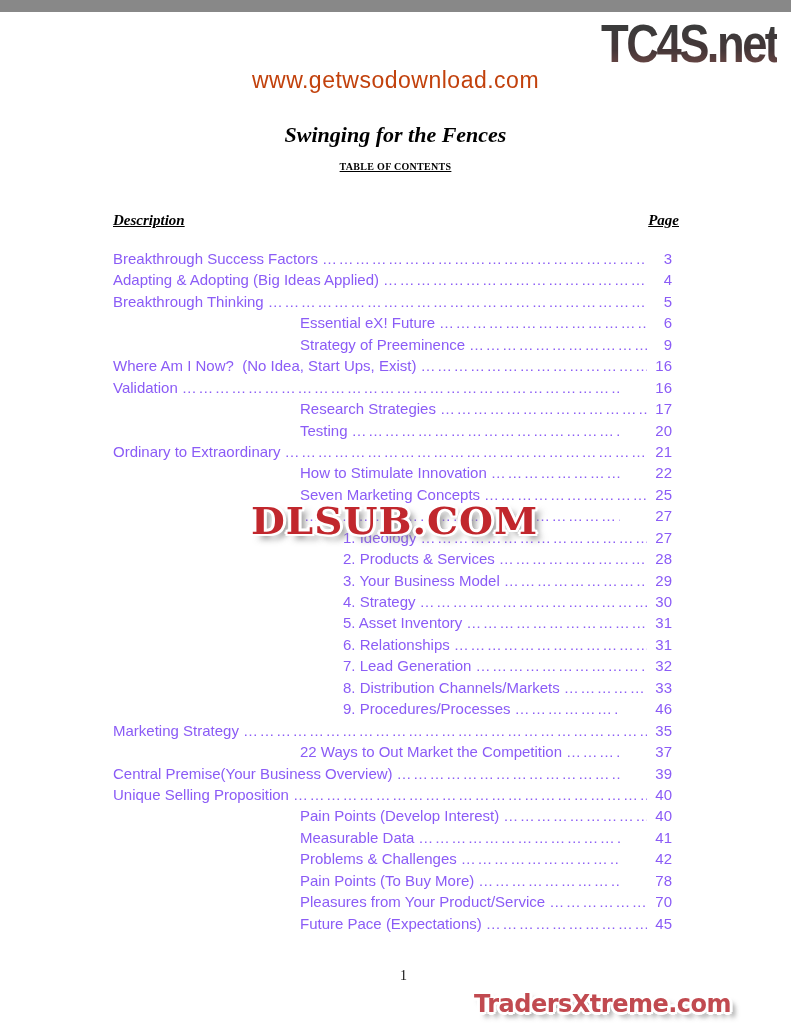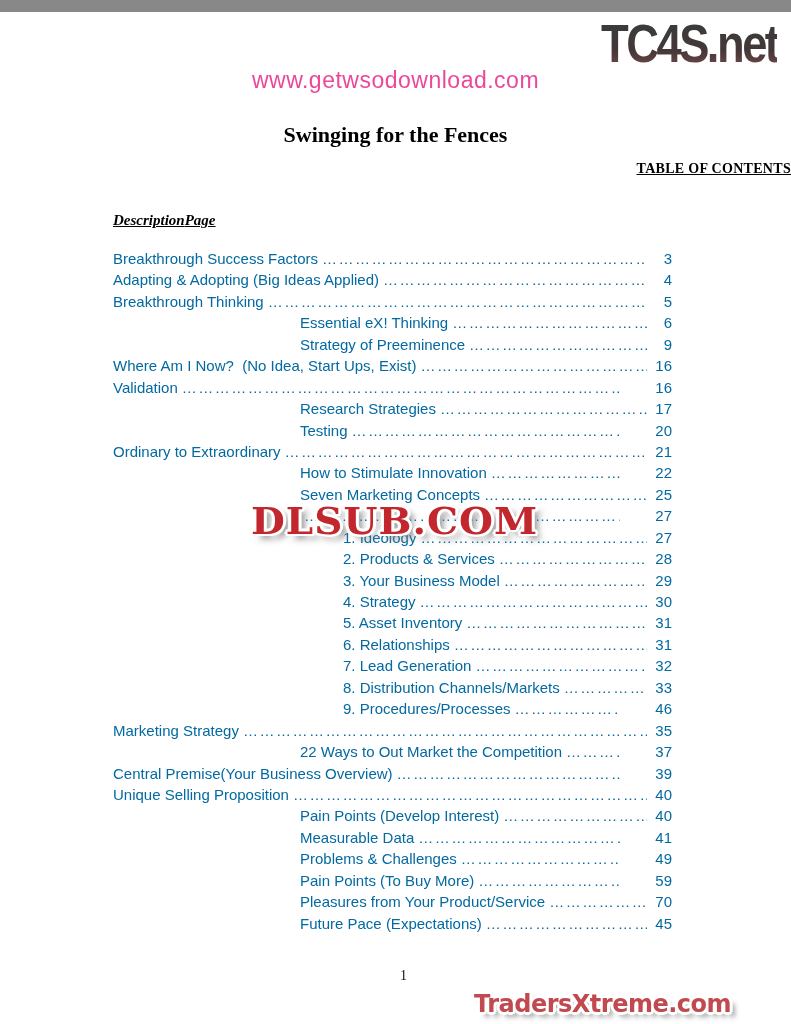--- a/index.html
+++ b/index.html
@@ -12,21 +12,21 @@
   .tc4s {
     position:absolute; top:0px; left:601px;
     font-family:"Liberation Sans",sans-serif; font-weight:700; font-size:54px;
     letter-spacing:-3px; white-space:nowrap;
     transform:scaleX(.84); transform-origin:0 0;
     background:linear-gradient(180deg,#3b3b3b 25%,#453738 62%,#7e4f4b 100%);
     -webkit-background-clip:text; background-clip:text; color:transparent;
   }
   .site-url {
     position:absolute; top:55px; left:0; width:100%; text-align:center;
-    font-family:"Liberation Sans",sans-serif; font-size:23px; color:#ec4899;
+    font-family:"Liberation Sans",sans-serif; font-size:23px; color:#c2410c;
     letter-spacing:.5px;
   }
   .dlsub {
     position:absolute; left:251px; top:485px; white-space:nowrap;
     font-family:"DejaVu Serif",serif; font-weight:700; font-size:39px;
     letter-spacing:1px; color:#c1272d; transform:scaleY(.97);
     text-shadow:-2px -2px 0 #fff,2px -2px 0 #fff,-2px 2px 0 #fff,2px 2px 0 #fff,
       0 -3px 0 #fff,0 3px 0 #fff,-3px 0 0 #fff,3px 0 0 #fff,
       6px 6px 6px rgba(130,130,130,.85);
   }
@@ -38,37 +38,37 @@
       0 -3px 0 #fff,0 3px 0 #fff,-3px 0 0 #fff,3px 0 0 #fff,
       5px 5px 5px rgba(130,130,130,.85);
   }
 
   
   .doc-title {
     position:absolute; top:110px; left:0; width:100%; text-align:center;
     font-family:"Liberation Serif",serif; font-weight:700; font-size:22px; color:#000;
   }
   .toc-heading {
-    position:absolute; top:149px; left:0; width:100%; text-align:right;
-    font-family:"Liberation Serif",serif; font-weight:700; font-size:14px;
+    position:absolute; top:149px; left:0; width:100%; text-align:center;
+    font-family:"Liberation Serif",serif; font-weight:700; font-size:10px;
     letter-spacing:.3px; text-decoration:underline; color:#000;
   }
   .col-head {
     position:absolute; top:200px; left:113px; width:566px;
-    display:flex; 
+    display:flex; justify-content:space-between;
     font-family:"Liberation Serif",serif; font-style:italic; font-weight:700;
     font-size:15px; color:#000;
   }
   .col-head span { text-decoration:underline; }
 
   
   .toc {
     position:absolute; left:113px; top:236px; width:559px;
     font-family:"Liberation Sans",sans-serif; font-size:15px; line-height:21.45px;
-    color:#0369a1;
+    color:#8b5cf6;
   }
   .row { display:flex; height:21.45px; overflow:hidden; }
   .row.ind1 { padding-left:187px; }
   .row.ind2 { padding-left:230px;align-items:center; }
   .lbl,.lbl2 { white-space:pre; }
   .lbl.fixed { width:187px;text-align:center; }
   .dots { flex:1 1 auto; overflow:hidden; white-space:nowrap; margin:0 3px 0 4px; }
   .dots::after {
     content:"\2026\2026\2026\2026\2026\2026\2026\2026\2026\2026\2026\2026\2026\2026\2026\2026\2026\2026\2026\2026\2026\2026\2026\2026\2026\2026\2026\2026\2026\2026\2026\2026\2026\2026\2026\2026\2026\2026\2026\2026\2026\2026\2026\2026";
     letter-spacing:1.5px;
@@ -83,21 +83,21 @@
 </style>
 </head>
 <body>
 
 <div class="page">
 
   <div class="tc4s">TC4S.net</div>
 
   <div class="site-url">www.getwsodownload.com</div>
 
-  <h1 class="doc-title" style="margin:0;">Swinging for the Fences</h1>
+  <h1 class="doc-title" style="margin:0;font-style:italic;">Swinging for the Fences</h1>
 
   <h2 class="toc-heading" style="margin:0;">TABLE OF CONTENTS</h2>
 
   <div class="col-head">
     <span>Description</span>
     <span>Page</span>
   </div>
 
   <div class="toc" id="toc-rows">
       <div class="row ind0">
@@ -112,21 +112,21 @@
     <span class="dots"></span>
     <span class="pg">4</span>
   </div>
       <div class="row ind0">
     <span class="lbl">Breakthrough Thinking</span>
 
     <span class="dots"></span>
     <span class="pg">5</span>
   </div>
       <div class="row ind1">
-    <span class="lbl">Essential eX! Thinking</span>
+    <span class="lbl">Essential eX! Future</span>
 
     <span class="dots"></span>
     <span class="pg">6</span>
   </div>
       <div class="row ind1">
     <span class="lbl">Strategy of Preeminence</span>
 
     <span class="dots"></span>
     <span class="pg">9</span>
   </div>
@@ -265,27 +265,27 @@
       <div class="row ind1 gap">
     <span class="lbl">Measurable Data</span>
 
     <span class="dots"></span>
     <span class="pg">41</span>
   </div>
       <div class="row ind1 gap">
     <span class="lbl">Problems &amp; Challenges</span>
 
     <span class="dots"></span>
-    <span class="pg">49</span>
+    <span class="pg">42</span>
   </div>
       <div class="row ind1 gap">
     <span class="lbl">Pain Points (To Buy More)</span>
 
     <span class="dots"></span>
-    <span class="pg">59</span>
+    <span class="pg">78</span>
   </div>
       <div class="row ind1">
     <span class="lbl">Pleasures from Your Product/Service</span>
 
     <span class="dots"></span>
     <span class="pg">70</span>
   </div>
       <div class="row ind1">
     <span class="lbl">Future Pace (Expectations)</span>
 

